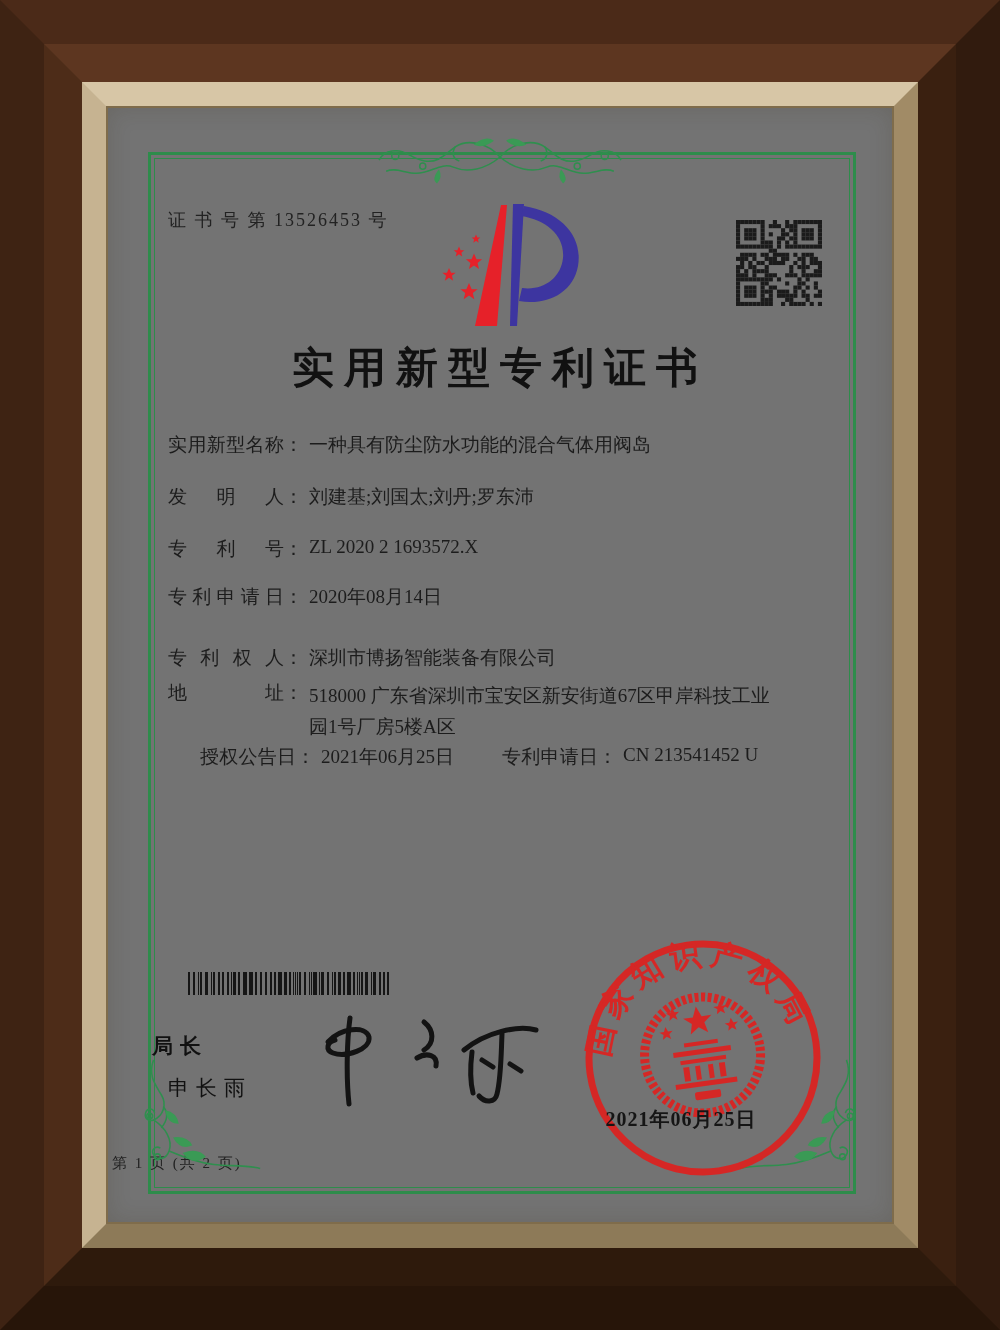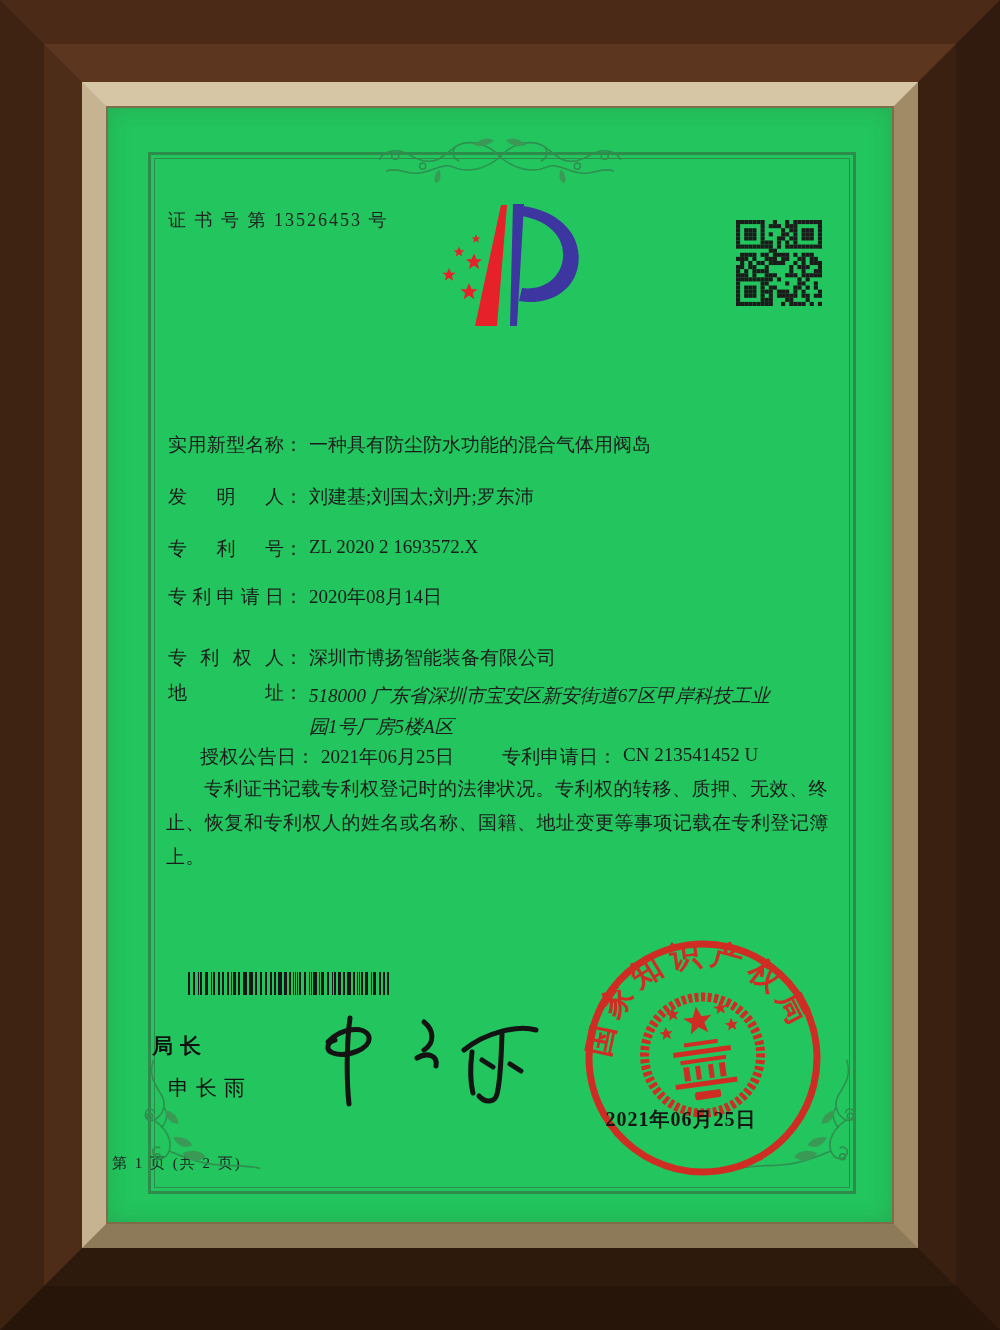--- a/index.html
+++ b/index.html
@@ -3,40 +3,40 @@
 <meta charset="utf-8">
 <style>
   html,body{margin:0;padding:0;background:#1d120b;}
   body{width:1000px;height:1330px;overflow:hidden;font-family:"Liberation Serif","DejaVu Serif",serif;}
   .frame{box-sizing:border-box;width:1000px;height:1330px;
     border:44px solid;border-color:#4b2a18 #311b0e #271509 #3e2313;position:relative;}
   .frame-inner{box-sizing:border-box;width:100%;height:100%;
     border:38px solid;border-color:#5d3620 #3a2010 #2e1a0c #4d2c18;}
   .bevel{box-sizing:border-box;width:100%;height:100%;
     border:24px solid;border-color:#d7c6a6 #a18b66 #8d7a58 #c6b391;}
-  .paper{box-sizing:border-box;width:100%;height:100%;background:#22c55e;
+  .paper{box-sizing:border-box;width:100%;height:100%;background:#737373;
     border:2px solid #7f6c4b;position:relative;
     box-shadow:inset 0 0 22px rgba(60,50,30,.18);}
   .green-border{position:absolute;left:40px;top:44px;width:702px;height:1036px;
     border:3px solid #2e8c4b;}
   .green-border-inner{position:absolute;left:3px;top:3px;right:3px;bottom:3px;
     border:1px solid #2e8c4b;}
   .abs{position:absolute;}
   .cert-no{left:60px;top:100px;font-size:18px;letter-spacing:2px;color:#222;}
   .logo{left:320px;top:92px;width:162px;height:132px;}
   .qr{left:628px;top:112px;width:86px;height:86px;}
   .title{left:0;top:232px;width:784px;text-align:center;font-size:42px;font-weight:bold;
     letter-spacing:10px;color:#111;}
   .fields{left:60px;top:324px;width:690px;font-size:19px;color:#1c1c1c;}
   .row{position:absolute;left:0;white-space:nowrap;}
   .lbl{display:inline-block;width:116px;text-align:justify;text-align-last:justify;
     vertical-align:top;}
   .colon{display:inline-block;vertical-align:top;}
   .val{display:inline-block;vertical-align:top;margin-left:6px;}
-  .val-wrap{white-space:normal;width:478px;line-height:31px;font-style:italic;}
+  .val-wrap{white-space:normal;width:478px;line-height:31px;}
   .row2col .pair2{position:absolute;left:334px;top:0;}
   .row2col .lbl2{display:inline-block;width:96px;text-align:justify;text-align-last:justify;}
   .paras{left:58px;top:664px;width:680px;font-size:19px;line-height:34px;color:#1c1c1c;
     letter-spacing:.5px;}
   .paras p{margin:0;text-indent:38px;}
   .barcode{left:80px;top:864px;width:204px;height:23px;}
   .director{left:44px;top:924px;font-family:"Liberation Sans","DejaVu Sans",sans-serif;
     font-weight:700;font-size:21px;color:#111;letter-spacing:7px;}
   .director-name{left:60px;top:966px;font-family:"Liberation Sans","DejaVu Sans",sans-serif;
     font-weight:400;font-size:21px;color:#111;letter-spacing:7px;}
@@ -362,20 +362,21 @@
             <rect x="32" y="80" width="4" height="4" fill="#1b1b1b"></rect>
             <rect x="44" y="80" width="4" height="4" fill="#1b1b1b"></rect>
             <rect x="52" y="80" width="4" height="4" fill="#1b1b1b"></rect>
             <rect x="56" y="80" width="4" height="4" fill="#1b1b1b"></rect>
             <rect x="60" y="80" width="4" height="4" fill="#1b1b1b"></rect>
             <rect x="64" y="80" width="4" height="4" fill="#1b1b1b"></rect>
             <rect x="72" y="80" width="4" height="4" fill="#1b1b1b"></rect>
             <rect x="80" y="80" width="4" height="4" fill="#1b1b1b"></rect>
           </svg>
 
+    <div class="abs title">实用新型专利证书</div>
 
     <div class="abs fields">
       <div class="row" style="top:0;">
         <span class="lbl">实用新型名称</span><span class="colon">：</span><span class="val">一种具有防尘防水功能的混合气体用阀岛</span>
       </div>
       <div class="row" style="top:52px;">
         <span class="lbl">发明人</span><span class="colon">：</span><span class="val">刘建基;刘国太;刘丹;罗东沛</span>
       </div>
       <div class="row" style="top:104px;">
         <span class="lbl">专利号</span><span class="colon">：</span><span class="val">ZL 2020 2 1693572.X</span>
@@ -391,21 +392,20 @@
       </div>
       <div class="row row2col" style="top:312px;">
         <span class="lbl" style="width:96px;margin-left:32px;">授权公告日</span><span class="colon">：</span><span class="val">2021年06月25日</span>
         <span class="pair2">
           <span class="lbl2">专利申请日</span><span class="colon">：</span><span class="val">CN 213541452 U</span>
         </span>
       </div>
     </div>
 
     <div class="abs paras">
-      <p>专利证书记载专利权登记时的法律状况。专利权的转移、质押、无效、终止、恢复和专利权人的姓名或名称、国籍、地址变更等事项记载在专利登记簿上。</p>
     </div>
 
     <svg class="abs barcode" id="barcode-svg" viewBox="0 0 204 23" preserveAspectRatio="none">
             <rect x="0" y="0" width="2" height="23" fill="#161616"></rect>
             <rect x="5" y="0" width="2" height="23" fill="#161616"></rect>
             <rect x="10" y="0" width="1" height="23" fill="#161616"></rect>
             <rect x="12" y="0" width="2" height="23" fill="#161616"></rect>
             <rect x="17" y="0" width="3" height="23" fill="#161616"></rect>
             <rect x="23" y="0" width="1" height="23" fill="#161616"></rect>
             <rect x="25" y="0" width="2" height="23" fill="#161616"></rect>

